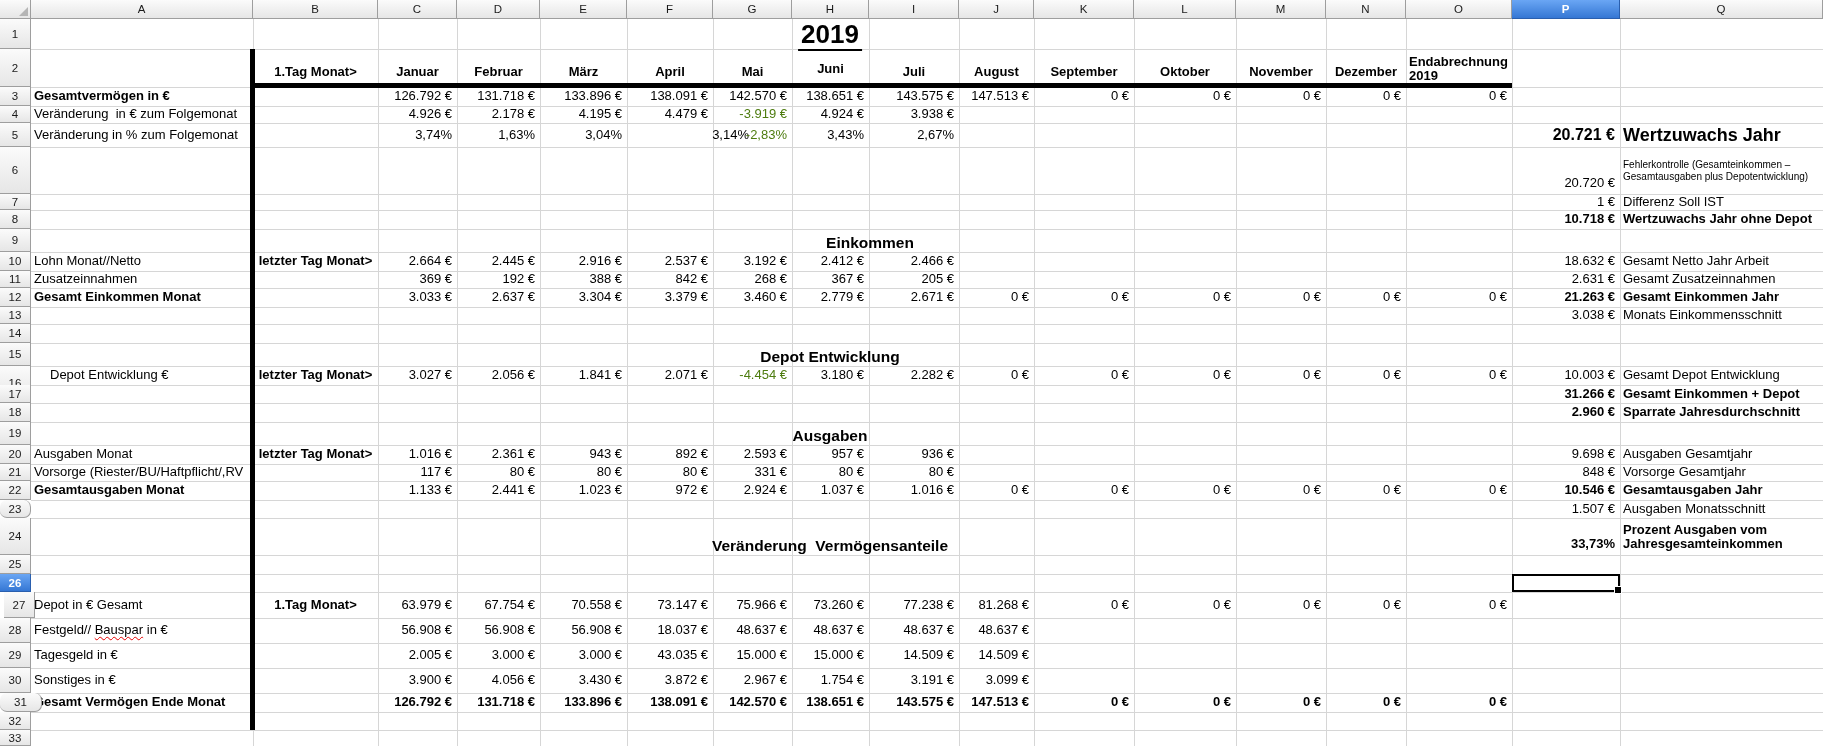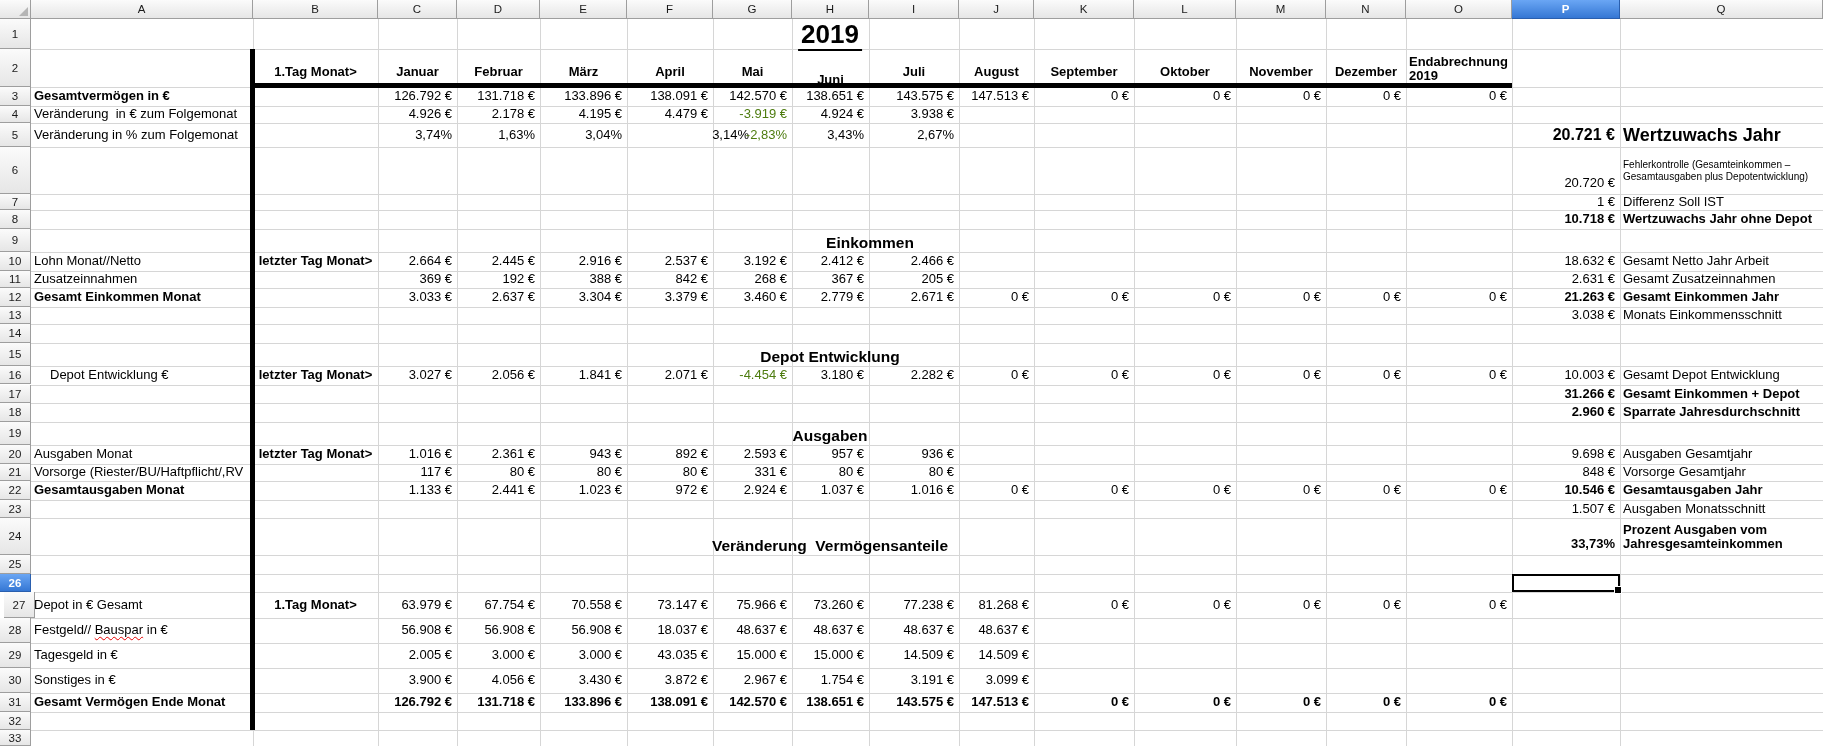--- a/index.html
+++ b/index.html
@@ -89,21 +89,21 @@
       <div class="gl" style="left: 31px; top: 712px; width: 1792px; height: 1px; position: absolute;"></div>
       <div class="gl" style="left: 31px; top: 730px; width: 1792px; height: 1px; position: absolute;"></div>
     </div>
   <div id="cells">
       <div class="cell bold center r2bot" style="left: 253px; top: 49px; width: 125px; height: 38px; position: absolute;">1.Tag Monat&gt;</div>
       <div class="cell bold center r2bot" style="left: 378px; top: 49px; width: 79px; height: 38px; position: absolute;">Januar</div>
       <div class="cell bold center r2bot" style="left: 457px; top: 49px; width: 83px; height: 38px; position: absolute;">Februar</div>
       <div class="cell bold center r2bot" style="left: 540px; top: 49px; width: 87px; height: 38px; position: absolute;">März</div>
       <div class="cell bold center r2bot" style="left: 627px; top: 49px; width: 86px; height: 38px; position: absolute;">April</div>
       <div class="cell bold center r2bot" style="left: 713px; top: 49px; width: 79px; height: 38px; position: absolute;">Mai</div>
-      <div class="cell bold center r2bot" style="left: 792px; top: 49px; width: 77px; height: 46px; position: absolute;">Juni</div>
+      <div class="cell bold center r2bot" style="left: 792px; top: 38px; width: 77px; height: 46px; position: absolute;">Juni</div>
       <div class="cell bold center r2bot" style="left: 869px; top: 49px; width: 90px; height: 38px; position: absolute;">Juli</div>
       <div class="cell bold center r2bot" style="left: 959px; top: 49px; width: 75px; height: 38px; position: absolute;">August</div>
       <div class="cell bold center r2bot" style="left: 1034px; top: 49px; width: 100px; height: 38px; position: absolute;">September</div>
       <div class="cell bold center r2bot" style="left: 1134px; top: 49px; width: 102px; height: 38px; position: absolute;">Oktober</div>
       <div class="cell bold center r2bot" style="left: 1236px; top: 49px; width: 90px; height: 38px; position: absolute;">November</div>
       <div class="cell bold center r2bot" style="left: 1326px; top: 49px; width: 80px; height: 38px; position: absolute;">Dezember</div>
       <div class="cell bold left wrap bot" style="left: 1406px; top: 49px; width: 106px; height: 38px; position: absolute;">Endabrechnung 2019</div>
       <div class="cell left bold" style="left: 31px; top: 87px; width: 222px; height: 19px; position: absolute;">Gesamtvermögen in €</div>
       <div class="cell right" style="left: 378px; top: 87px; width: 79px; height: 19px; position: absolute;">126.792 €</div>
       <div class="cell right" style="left: 457px; top: 87px; width: 83px; height: 19px; position: absolute;">131.718 €</div>
@@ -345,32 +345,32 @@
       <div class="rowhead" style="left: 0px; top: 147px; width: 31px; height: 47px; position: absolute;">6</div>
       <div class="rowhead" style="left: 0px; top: 194px; width: 31px; height: 16px; position: absolute;">7</div>
       <div class="rowhead" style="left: 0px; top: 210px; width: 31px; height: 19px; position: absolute;">8</div>
       <div class="rowhead" style="left: 0px; top: 229px; width: 31px; height: 23px; position: absolute;">9</div>
       <div class="rowhead" style="left: 0px; top: 252px; width: 31px; height: 19px; position: absolute;">10</div>
       <div class="rowhead" style="left: 0px; top: 271px; width: 31px; height: 17px; position: absolute;">11</div>
       <div class="rowhead" style="left: 0px; top: 288px; width: 31px; height: 19px; position: absolute;">12</div>
       <div class="rowhead" style="left: 0px; top: 307px; width: 31px; height: 17px; position: absolute;">13</div>
       <div class="rowhead" style="left: 0px; top: 324px; width: 31px; height: 19px; position: absolute;">14</div>
       <div class="rowhead" style="left: 0px; top: 343px; width: 31px; height: 23px; position: absolute;">15</div>
-      <div class="rowhead" style="left: 0px; top: 366px; width: 31px; height: 18px; position: absolute;">16</div>
+      <div class="rowhead" style="left: 0px; top: 366px; width: 31px; height: 35px; position: absolute;">16</div>
       <div class="rowhead" style="left: 0px; top: 385px; width: 31px; height: 18px; position: absolute;">17</div>
       <div class="rowhead" style="left: 0px; top: 403px; width: 31px; height: 19px; position: absolute;">18</div>
       <div class="rowhead" style="left: 0px; top: 422px; width: 31px; height: 23px; position: absolute;">19</div>
       <div class="rowhead" style="left: 0px; top: 445px; width: 31px; height: 19px; position: absolute;">20</div>
       <div class="rowhead" style="left: 0px; top: 464px; width: 31px; height: 17px; position: absolute;">21</div>
       <div class="rowhead" style="left: 0px; top: 481px; width: 31px; height: 19px; position: absolute;">22</div>
-      <div class="rowhead" style="left: 0px; top: 500px; width: 31px; height: 18px; position: absolute;">23</div>
+      <div class="rowhead" style="left: 0px; top: 500px; width: 31px; height: 18px; position: absolute; border-radius: 7px;">23</div>
       <div class="rowhead" style="left: 0px; top: 518px; width: 31px; height: 37px; position: absolute;">24</div>
       <div class="rowhead" style="left: 0px; top: 555px; width: 31px; height: 19px; position: absolute;">25</div>
       <div class="rowhead sel" style="left: 0px; top: 574px; width: 31px; height: 18px; position: absolute;">26</div>
       <div class="rowhead" style="left: 4px; top: 592px; width: 31px; height: 26px; position: absolute;">27</div>
       <div class="rowhead" style="left: 0px; top: 618px; width: 31px; height: 25px; position: absolute;">28</div>
       <div class="rowhead" style="left: 0px; top: 643px; width: 31px; height: 25px; position: absolute;">29</div>
       <div class="rowhead" style="left: 0px; top: 668px; width: 31px; height: 25px; position: absolute;">30</div>
-      <div class="rowhead" style="left: 0px; top: 693px; width: 31px; height: 19px; position: absolute;">31</div>
+      <div class="rowhead" style="left: 0px; top: 693px; width: 42px; height: 19px; position: absolute; border-radius: 7px;">31</div>
       <div class="rowhead" style="left: 0px; top: 712px; width: 31px; height: 18px; position: absolute;">32</div>
       <div class="rowhead" style="left: 0px; top: 730px; width: 31px; height: 16px; position: absolute;">33</div>
     </div>
 </div>
 
 </body></html>

